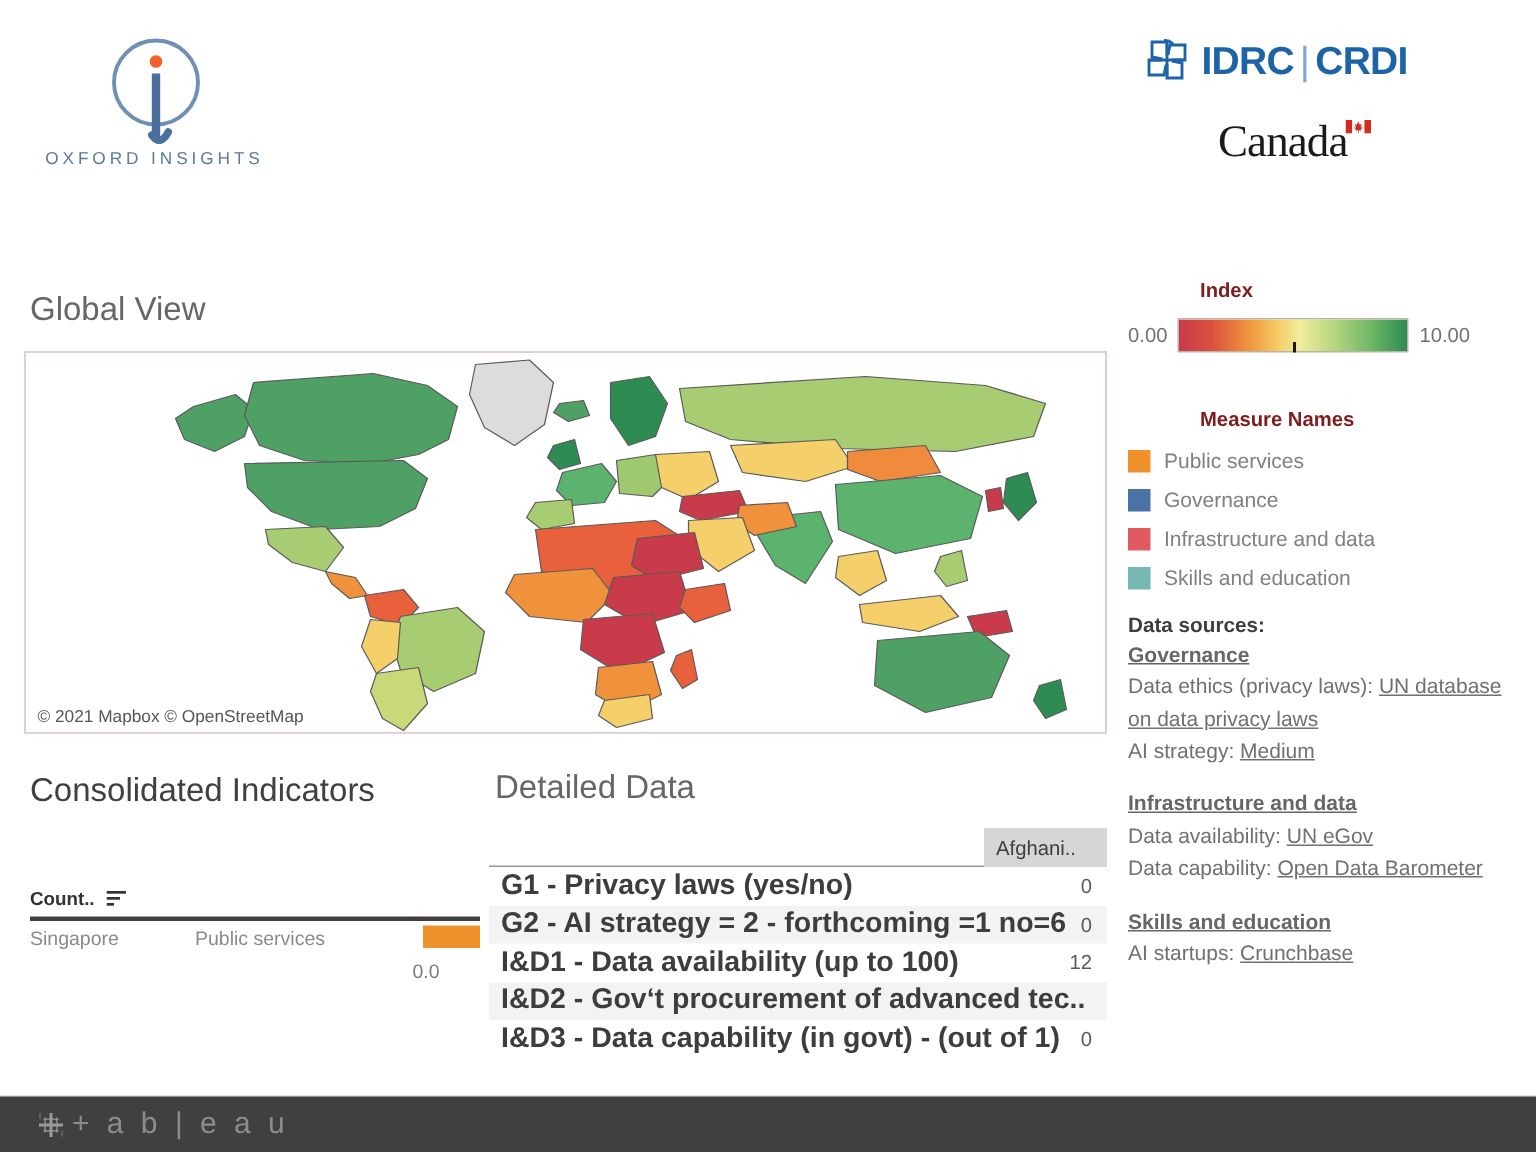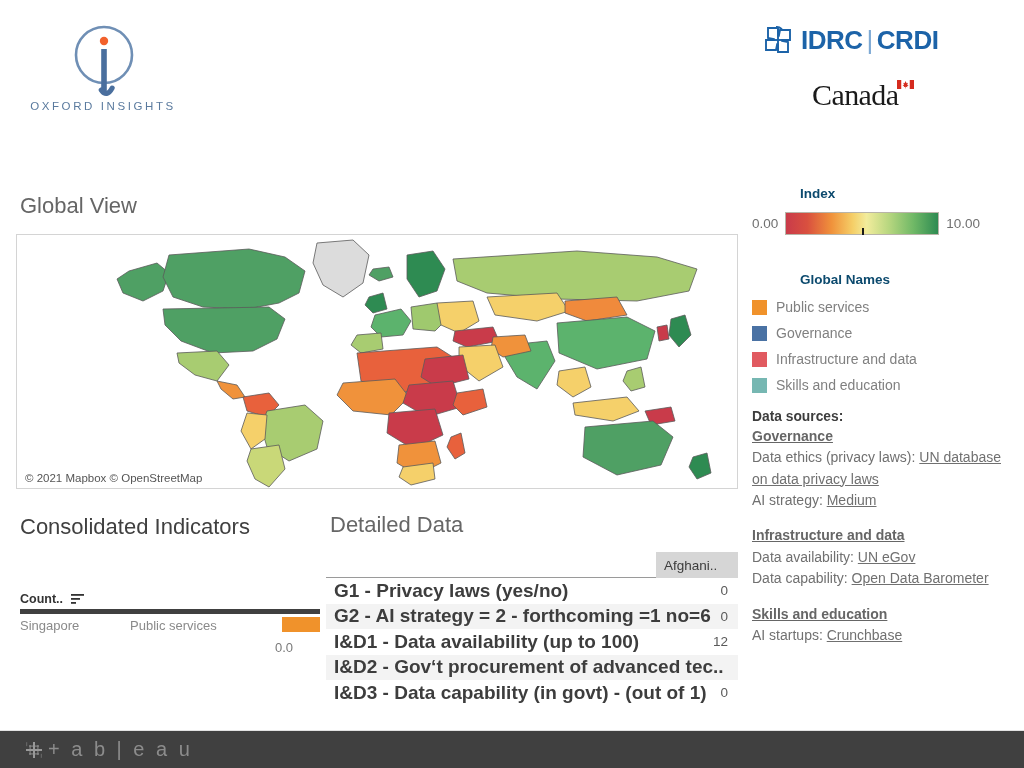--- a/index.html
+++ b/index.html
@@ -106,21 +106,21 @@
     font-size: 22px; color: #404040; line-height: 1.35;
     font-family: "Liberation Sans", sans-serif;
   }
   .ci-panel {
     position: absolute; left: 20px; top: 592px;
     width: 300px; height: 130px;
     overflow: hidden;
   }
   .ci-head {
     position: relative; height: 22px;
-    border-bottom: 5px solid #404040;
+    border-bottom: 3px solid #404040;
     display: flex; align-items: flex-start; gap: 8px;
   }
   .ci-head-label {
     font-size: 12.5px; font-weight: bold; color: #333333;
     font-family: "Liberation Sans", sans-serif;
   }
   .sort-icon { width: 13px; height: 11px; margin-top: 2px; }
   .ci-row {
     position: relative; height: 22px;
     display: flex; align-items: center;
@@ -173,21 +173,21 @@
   }
   .dd-val {
     width: 82px; padding-right: 10px; text-align: right;
     font-size: 13.5px; color: #5a5a5a;
     font-family: "Liberation Sans", sans-serif;
   }
 
   
   .side { position: absolute; left: 752px; top: 0; width: 272px; height: 730px; }
   .side-h {
-    position: absolute; font-size: 13.5px; font-weight: bold; color: #0c4a6e;
+    position: absolute; font-size: 13.5px; font-weight: bold; color: #7f1d1d;
     font-family: "Liberation Sans", sans-serif;
     padding-left: 48px;
   }
   .index-label { left: 0px; top: 186px; }
   .grad-row {
     position: absolute; left: 0px; top: 212px;
     display: flex; align-items: center; gap: 7px;
   }
   .grad-min, .grad-max {
     font-size: 13.5px; color: #707070;
@@ -462,21 +462,21 @@
               <stop offset="100%" stop-color="#2e8b52"></stop>
             </linearGradient>
           </defs>
           <rect x="0" y="0" width="152" height="21" fill="url(#idxgrad)"></rect>
         </svg>
         <span class="grad-tick"></span>
       </span>
       <span class="grad-max">10.00</span>
     </div>
 
-    <div class="side-h mn-label">Global Names</div>
+    <div class="side-h mn-label">Measure Names</div>
     <div class="mn-list">
       <div class="mn-item">
         <span class="mn-swatch" style="background:#f0922b"></span>
         <span class="mn-text">Public services</span>
       </div>
       <div class="mn-item">
         <span class="mn-swatch" style="background:#4a72a4"></span>
         <span class="mn-text">Governance</span>
       </div>
       <div class="mn-item">

